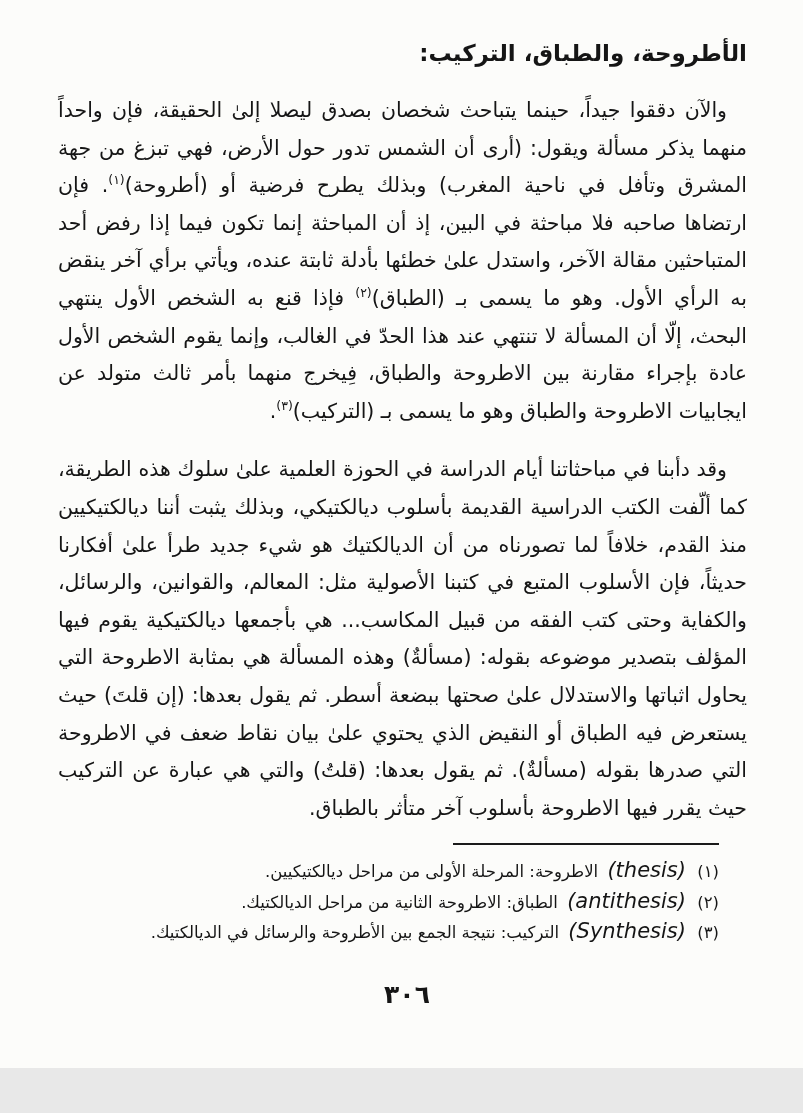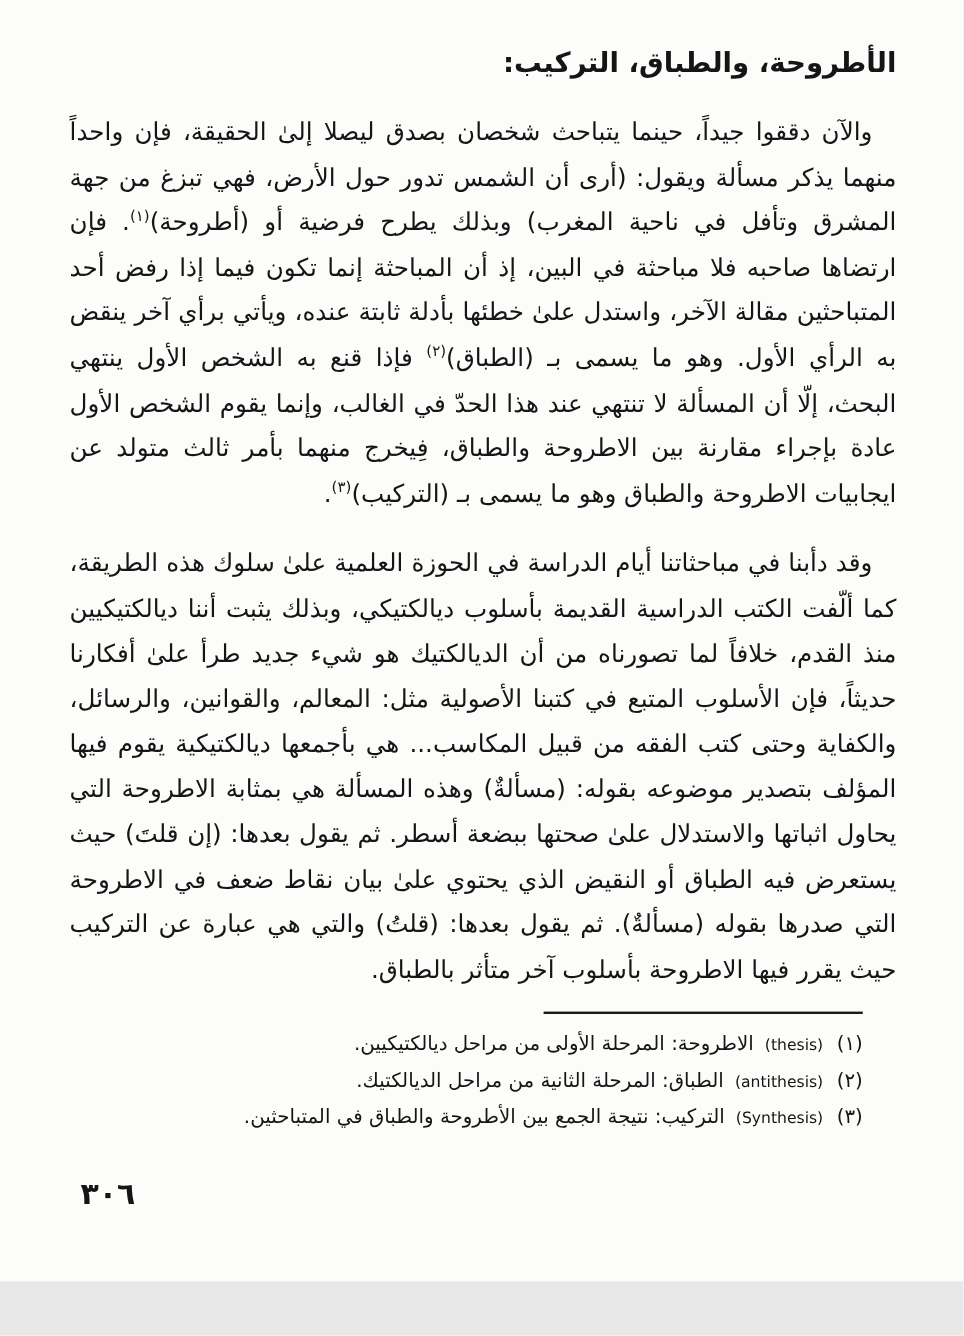--- a/index.html
+++ b/index.html
@@ -61,25 +61,26 @@
   .fn {
     white-space: nowrap;
   }
   .fn-num {
     display: inline-block;
     margin-left: 6px;
   }
   .fn-latin {
     display: inline-block;
     margin-left: 4px;
-    font-size: 13px;
+    font-size: 21px;
+    font-style: italic;
   }
   .page-number {
     margin-top: 32px;
-    text-align: left;
+    text-align: center;
     font-size: 25px;
     font-weight: bold;
     letter-spacing: 9px;
     padding-left: 9px; 
   }
 </style>
 </head>
 <body>
 
 <div class="page">
@@ -100,26 +101,26 @@
 
     <div class="fn">
       <span class="fn-num">(١)</span>
       <span class="fn-latin">(thesis)</span>
       <span class="fn-body">الاطروحة: المرحلة الأولى من مراحل ديالكتيكيين.</span>
     </div>
 
     <div class="fn">
       <span class="fn-num">(٢)</span>
       <span class="fn-latin">(antithesis)</span>
-      <span class="fn-body">الطباق: المرحلة الثانية من مراحل الديالكتيك.</span>
+      <span class="fn-body">الطباق: الاطروحة الثانية من مراحل الديالكتيك.</span>
     </div>
 
     <div class="fn">
       <span class="fn-num">(٣)</span>
       <span class="fn-latin">(Synthesis)</span>
-      <span class="fn-body">التركيب: نتيجة الجمع بين الأطروحة والطباق في المتباحثين.</span>
+      <span class="fn-body">التركيب: نتيجة الجمع بين الأطروحة والرسائل في الديالكتيك.</span>
     </div>
 
   </div>
 
   <div class="page-number">٣٠٦</div>
 
 </div>
 
 </body></html>

